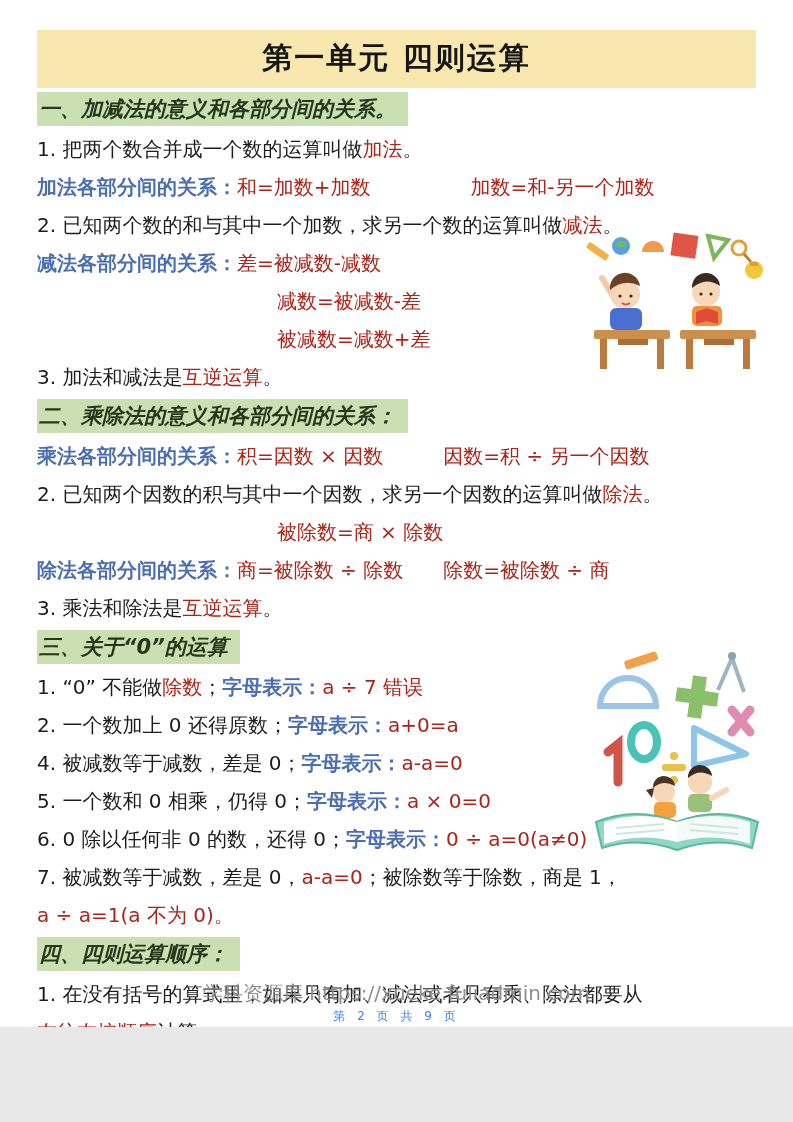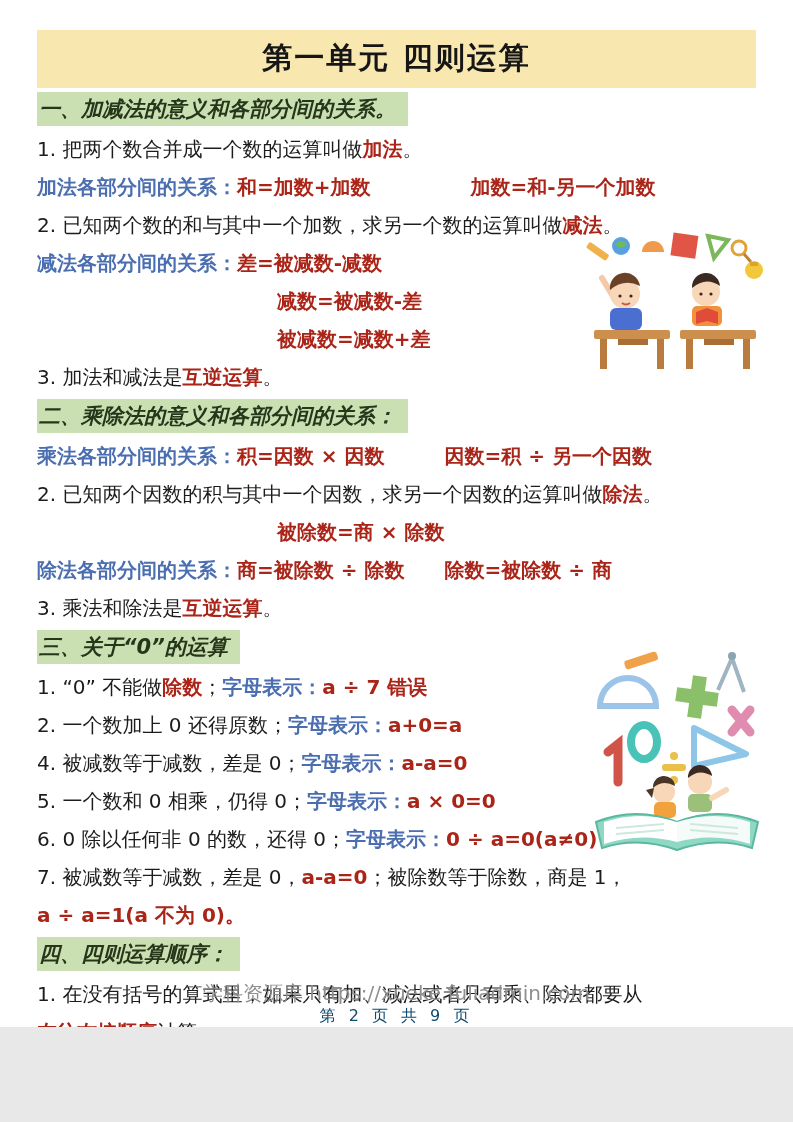--- a/index.html
+++ b/index.html
@@ -21,30 +21,30 @@
   .heading{
     display:inline-block;background:var(--heading_bg,#cbe0b2);
     color:var(--heading_text,#26361b);
     font-weight:bold;font-size:21px;line-height:30px;
     padding:2px 12px 2px 2px;
     font-style:italic;
   }
   .line{font-size:20px;line-height:38px;white-space:nowrap;}
   .line.ind{padding-left:240px;}
   .c-k{color:var(--black,#1c1c1c);}
-  .c-r{color:var(--red,#aa2418);font-weight:bold;text-align:center;}
+  .c-r{color:var(--red,#aa2418);font-weight:normal;text-align:center;}
   .c-b{color:var(--blue,#4a6eb0);font-weight:bold;}
   .illus{position:absolute;}
   .illus1{left:558px;top:226px;width:208px;height:148px;}
   .illus2{left:582px;top:640px;width:190px;height:218px;}
   .footer{
     position:absolute;left:0;right:0;bottom:0;text-align:center;
   }
   .footer .src{font-size:20px;color:var(--footer_gray,#8f8f8f);line-height:24px;}
-  .footer .pg{font-size:16px;color:#0c4a6e;letter-spacing:4px;line-height:22px;}
+  .footer .pg{font-size:12px;color:#3b82f6;letter-spacing:4px;line-height:22px;}
 </style>
 </head>
 <body>
 
 <div class="page">
 
   <div class="title-band">第一单元  四则运算</div>
 
   <div id="content">
       <div class="hwrap"><span class="heading">一、加减法的意义和各部分间的关系。</span></div>

